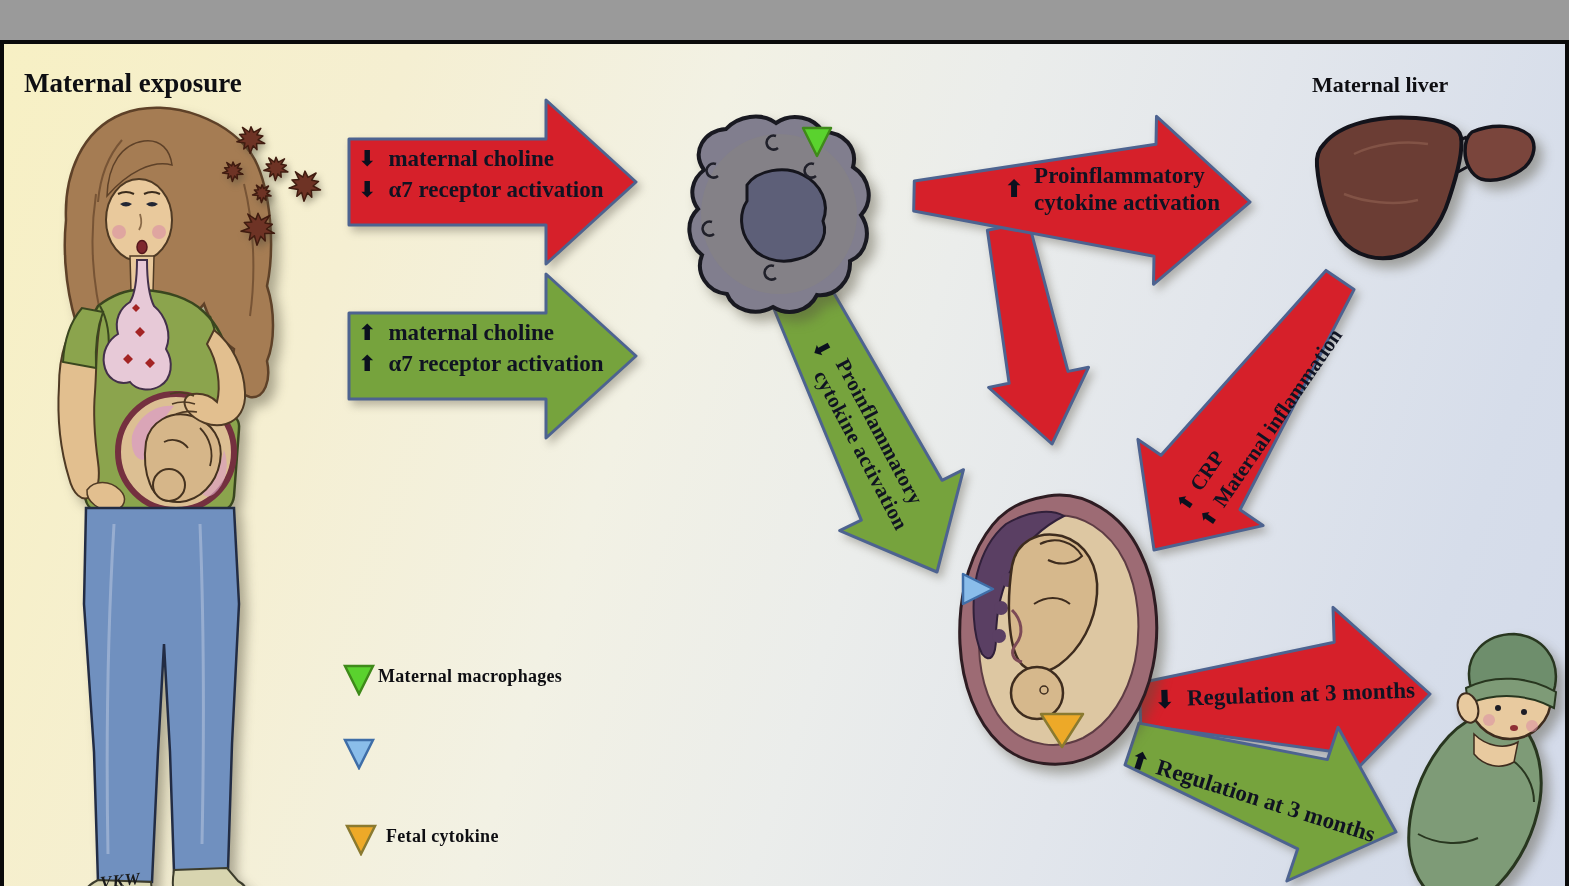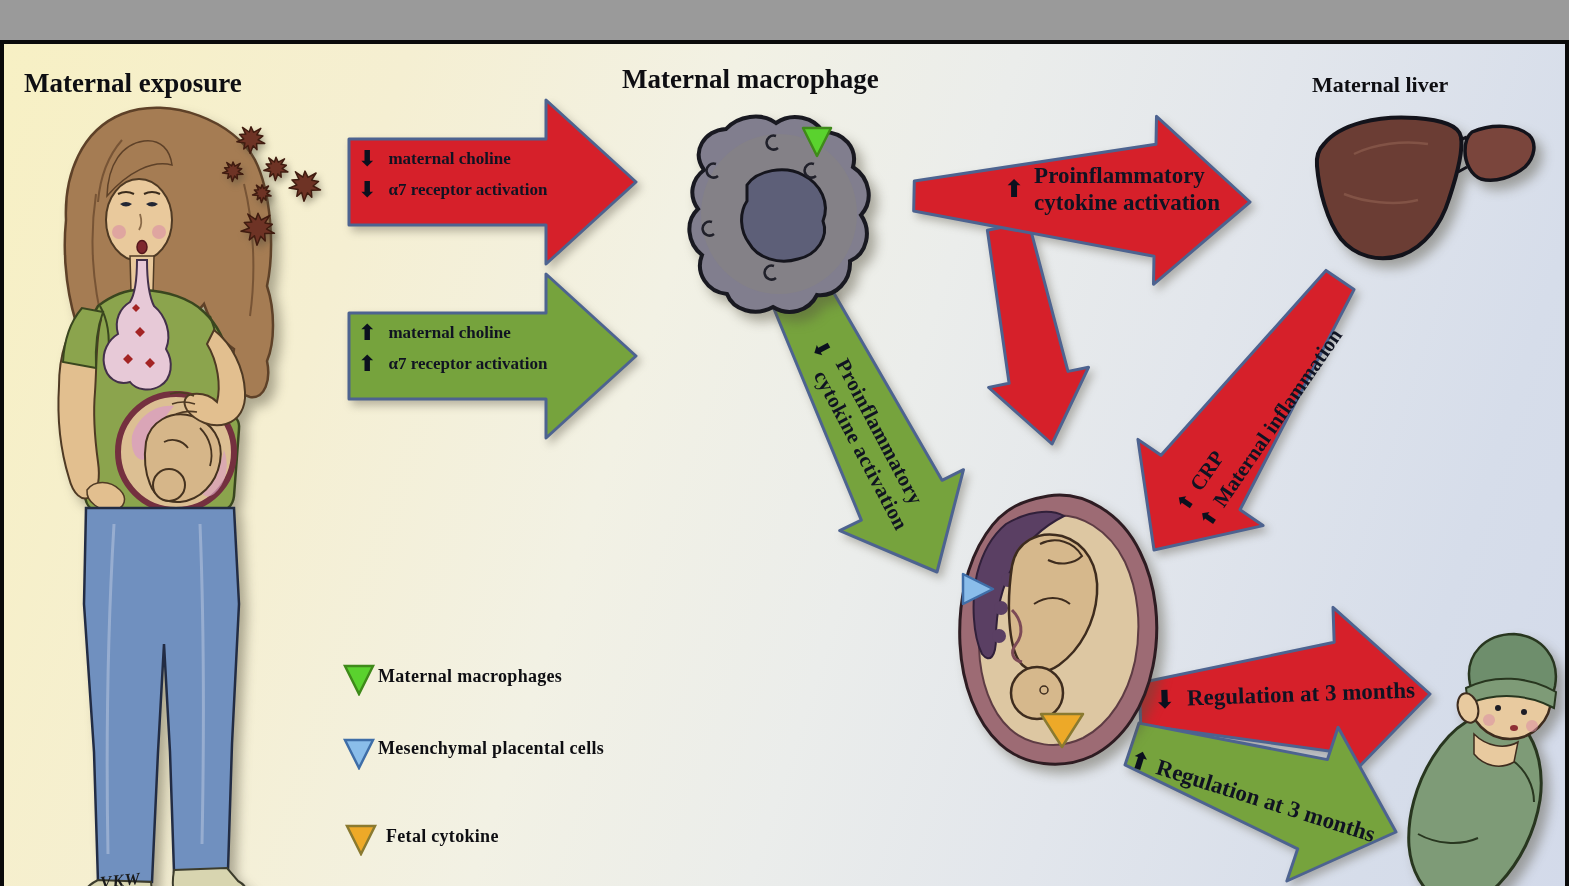--- a/index.html
+++ b/index.html
@@ -11,21 +11,21 @@
     margin-top:40px;
   }
   #scene{position:absolute;left:0;top:0;width:1565px;height:882px;}
   #arrows-layer{filter:drop-shadow(4px 5px 4px rgba(95,90,75,.40));}
   #woman,#macrophage,#liver,#placenta,#baby{filter:drop-shadow(7px 8px 6px rgba(85,80,62,.45));}
   #particles{filter:drop-shadow(3px 4px 3px rgba(85,80,62,.45));}
   .title{position:absolute;font-weight:bold;color:#0e0e12;font-size:27px;white-space:nowrap;}
   .arrow-label{position:absolute;font-weight:bold;color:#101322;white-space:nowrap;}
   .row{display:flex;align-items:center;}
   .glyph{font-family:"DejaVu Sans",sans-serif;font-weight:bold;color:#0b101e;line-height:1;}
-  .lab-sm{font-size:17px;line-height:30px;}
+  .lab-sm{font-size:23px;line-height:30px;}
   .stack{display:flex;flex-direction:column;justify-content:center;}
   .rot{display:flex;align-items:center;justify-content:center;}
   .legend-text{position:absolute;font-weight:bold;color:#0e0e12;font-size:18px;letter-spacing:.3px;white-space:nowrap;}
   .legend-marker{position:absolute;}
   .signature{position:absolute;left:97px;top:827px;transform:rotate(-6deg);
     font-style:italic;font-weight:bold;color:#1b1b1b;font-size:17px;line-height:19px;letter-spacing:1px;}
 </style>
 </head>
 <body>
 
@@ -132,21 +132,20 @@
     </g>
 
     <g id="markers-layer">
         <polygon points="799,84 827,84 813,112" fill="#5ad22e" stroke="#3f8a1a" stroke-width="2.5" stroke-linejoin="round"></polygon>
         <polygon points="959,530 959,560 989,545" fill="#8abdea" stroke="#3f6ea8" stroke-width="2.5" stroke-linejoin="round"></polygon>
         <polygon points="1037,670 1079,670 1058,703" fill="#eda928" stroke="#8a7a30" stroke-width="2.5" stroke-linejoin="round"></polygon>
       </g>
   </svg>
 
   <div class="title" style="left:20px;top:24px;">Maternal exposure</div>
-  <div class="title" style="left:618px;top:20px;">Maternal macrophage</div>
   <div class="title" style="left:1308px;top:28px;font-size:22px;">Maternal liver</div>
 
   <div class="arrow-label" style="left:354px;top:99px;">
     <div class="row" style="gap:12px;height:31px;">
       <span class="glyph" style="font-size:22px;">⬇</span>
       <span class="lab-sm">maternal choline</span>
     </div>
     <div class="row" style="gap:12px;height:31px;">
       <span class="glyph" style="font-size:22px;">⬇</span>
       <span class="lab-sm">α7 receptor activation</span>
@@ -205,21 +204,20 @@
 
 
   <svg class="legend-marker" style="left:338px;top:620px;" width="34" height="32">
     <polygon points="3,2 31,2 17,30" stroke-width="2.5" stroke="#3f8a1a" fill="#5ad22e"></polygon>
   </svg>
   <div class="legend-text" style="left:374px;top:622px;">Maternal  macrophages</div>
 
   <svg class="legend-marker" style="left:338px;top:694px;" width="34" height="32">
     <polygon points="3,2 31,2 17,30" stroke-width="2.5" stroke="#3f6ea8" fill="#8abdea"></polygon>
   </svg>
-  <div class="legend-text" style="left:374px;top:694px;">Mesenchymal  placental  cells</div>
 
   <svg class="legend-marker" style="left:340px;top:780px;" width="34" height="32">
     <polygon points="3,2 31,2 17,30" stroke-width="2.5" stroke="#8a7a30" fill="#eda928"></polygon>
   </svg>
   <div class="legend-text" style="left:382px;top:782px;">Fetal cytokine</div>
 
   <div class="signature">
     <div>VKW</div>
     <div>2020</div>
   </div>

